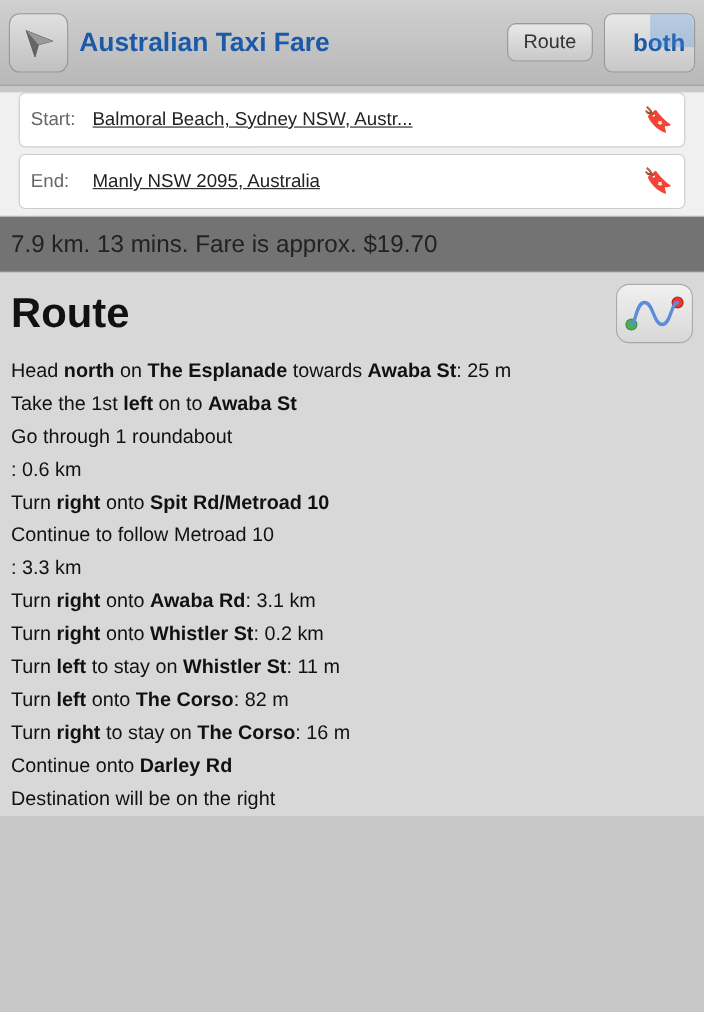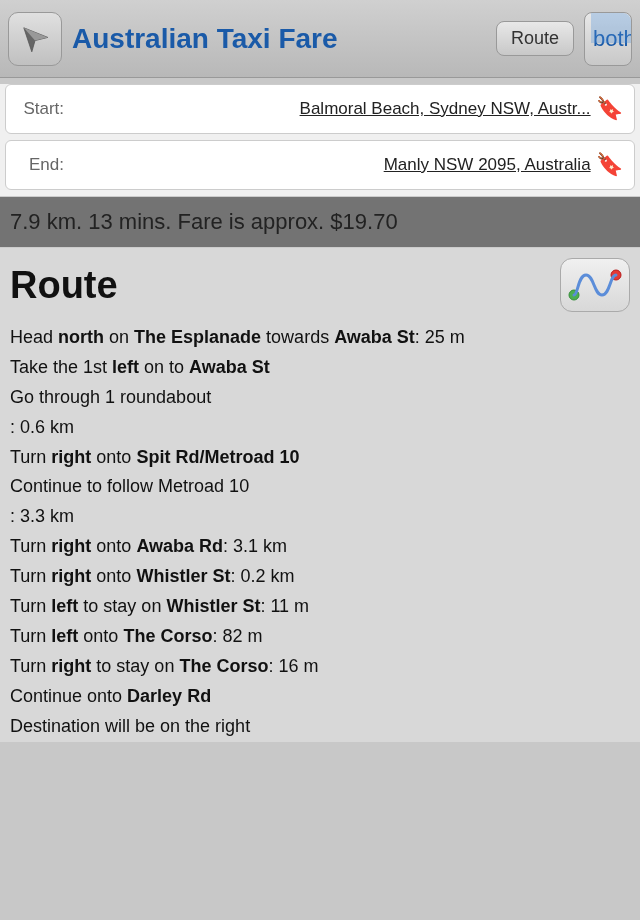--- a/index.html
+++ b/index.html
@@ -31,49 +31,49 @@
       align-items: center;
       justify-content: center;
       flex-shrink: 0;
     }
     .header-icon-btn svg {
       width: 32px;
       height: 32px;
     }
     .header-title {
       flex: 1;
-      font-size: 28px;
+      font-size: 24px;
       font-weight: bold;
       color: #1a5aa8;
     }
     .route-btn {
       background: linear-gradient(to bottom, #e8e8e8, #c8c8c8);
       border: 1px solid #999;
       border-radius: 8px;
       padding: 6px 14px;
       font-size: 18px;
       color: #333;
       cursor: pointer;
     }
     .both-btn {
       background: linear-gradient(to bottom, #e8e8e8, #c8c8c8);
       border: 1px solid #999;
       border-radius: 8px;
       padding: 4px 8px;
       font-size: 22px;
-      font-weight: normal;
+      font-weight: bold;
       color: #1a5aa8;
       cursor: pointer;
       position: relative;
       overflow: hidden;
-      width: 48px;
+      width: 83px;
       height: 54px;
       display: flex;
       align-items: center;
-      justify-content: flex-start;
+      justify-content: flex-end;
     }
     .both-btn-map {
       position: absolute;
       top: 0; right: 0;
       width: 40px;
       height: 30px;
       background: #4a90d9;
       opacity: 0.3;
       border-radius: 0 8px 0 0;
     }
@@ -81,25 +81,24 @@
     
     .input-section {
       background: #f0f0f0;
       border-bottom: 1px solid #ccc;
     }
     .input-row {
       display: flex;
       align-items: center;
       background: white;
       border: 1px solid #ccc;
-      margin: 6px 5px;
+      margin: 6px 17px;
       border-radius: 6px;
       padding: 0 10px;
       height: 50px;
-      text-align: right;
     }
     .input-label {
       font-size: 17px;
       color: #666;
       margin-right: 8px;
       min-width: 48px;
     }
     .input-value {
       flex: 1;
       font-size: 17px;

